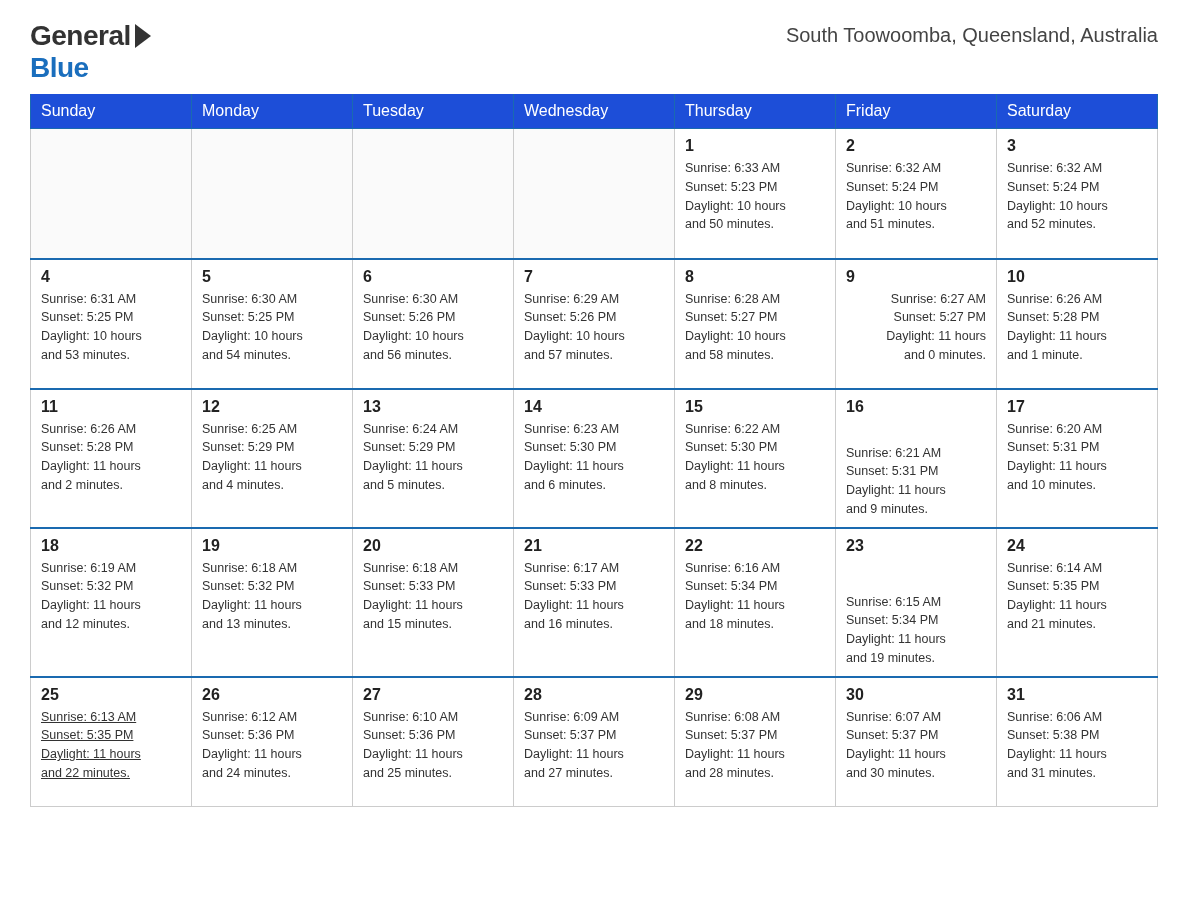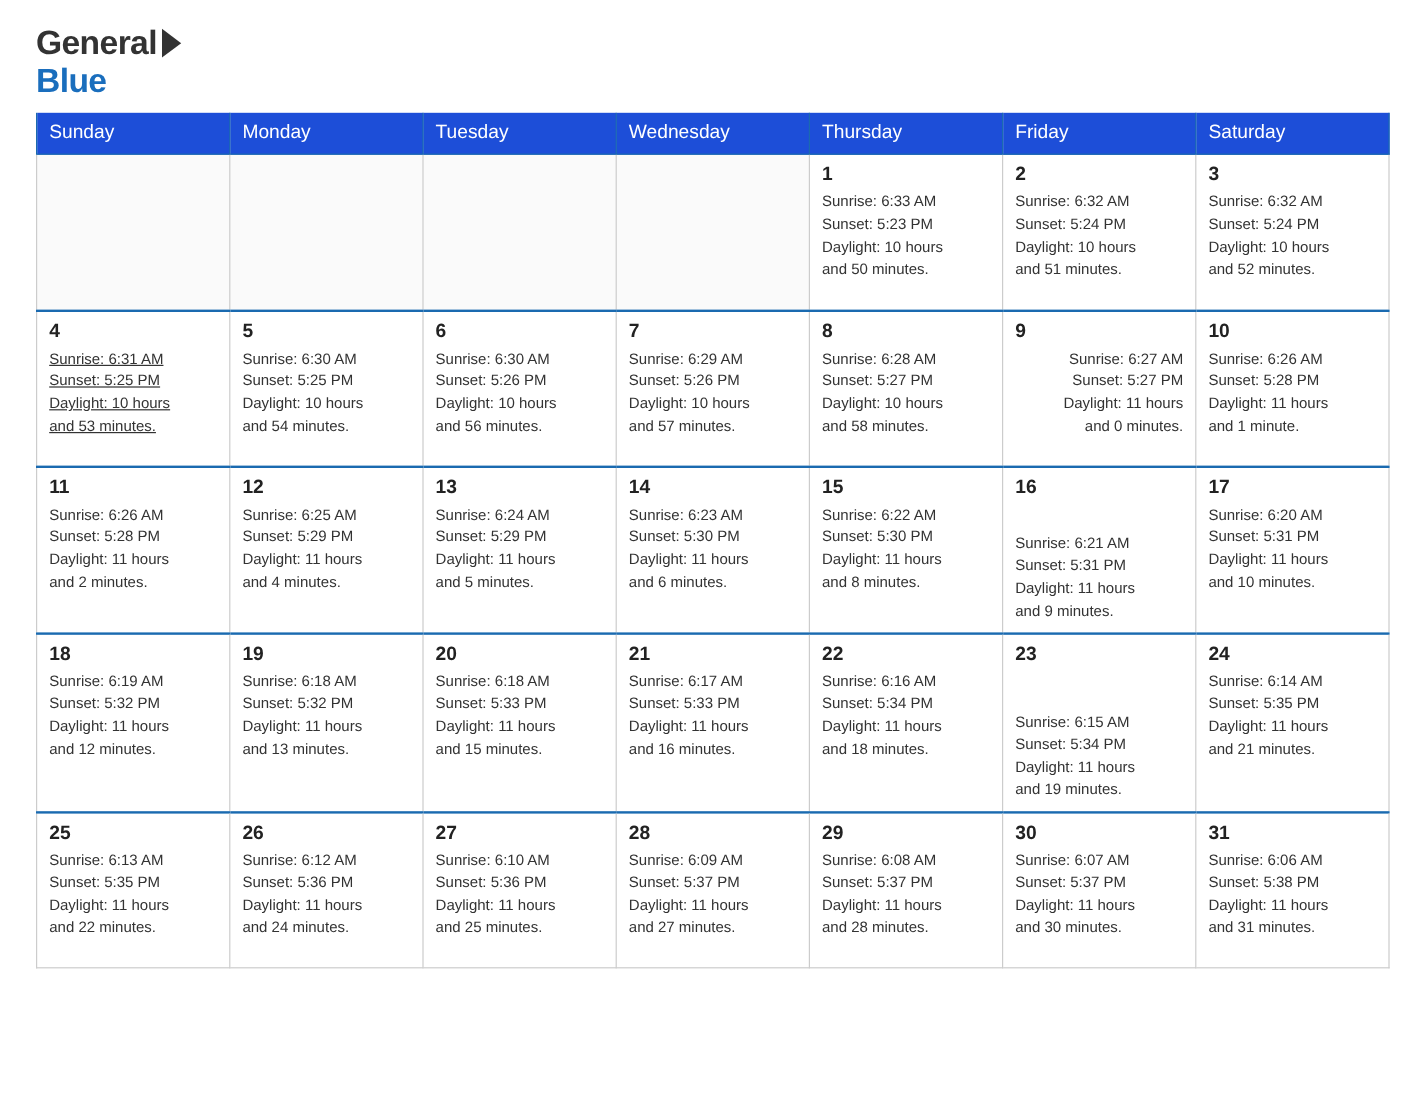--- a/index.html
+++ b/index.html
@@ -100,20 +100,21 @@
   <div class="logo">
     <div style="display:flex; align-items:center;">
       <span class="logo-general">General</span>
       <div style="width:0;height:0;border-left:16px solid #333;border-top:12px solid transparent;border-bottom:12px solid transparent;margin-left:4px;"></div>
     </div>
     <div class="logo-blue">
       <span>Blue</span>
     </div>
   </div>
   <div class="title-area">
+    <div class="location">South Toowoomba, Queensland, Australia</div>
   </div>
 </div>
 
 <table class="calendar">
   <thead>
     <tr>
     <th>Sunday</th>
         <th>Monday</th>
         <th>Tuesday</th>
         <th>Wednesday</th>
@@ -146,21 +147,21 @@
           <div class="day-number">3</div>
           <div class="day-info" style="white-space: pre-line;">Sunrise: 6:32 AM
 Sunset: 5:24 PM
 Daylight: 10 hours
 and 52 minutes.</div>
         </td>
       </tr>
       <tr>
         <td>
           <div class="day-number">4</div>
-          <div class="day-info" style="white-space: pre-line; text-decoration: underline;">Sunrise: 6:31 AM
+          <div class="day-info" style="white-space: pre-line;">Sunrise: 6:31 AM
 Sunset: 5:25 PM
 Daylight: 10 hours
 and 53 minutes.</div>
         </td>
         <td>
           <div class="day-number">5</div>
           <div class="day-info" style="white-space: pre-line;">Sunrise: 6:30 AM
 Sunset: 5:25 PM
 Daylight: 10 hours
 and 54 minutes.</div>
@@ -299,21 +300,21 @@
           <div class="day-number">24</div>
           <div class="day-info" style="white-space: pre-line;">Sunrise: 6:14 AM
 Sunset: 5:35 PM
 Daylight: 11 hours
 and 21 minutes.</div>
         </td>
       </tr>
       <tr>
         <td>
           <div class="day-number">25</div>
-          <div class="day-info" style="white-space: pre-line;">Sunrise: 6:13 AM
+          <div class="day-info" style="white-space: pre-line; text-decoration: underline;">Sunrise: 6:13 AM
 Sunset: 5:35 PM
 Daylight: 11 hours
 and 22 minutes.</div>
         </td>
         <td>
           <div class="day-number">26</div>
           <div class="day-info" style="white-space: pre-line;">Sunrise: 6:12 AM
 Sunset: 5:36 PM
 Daylight: 11 hours
 and 24 minutes.</div>

